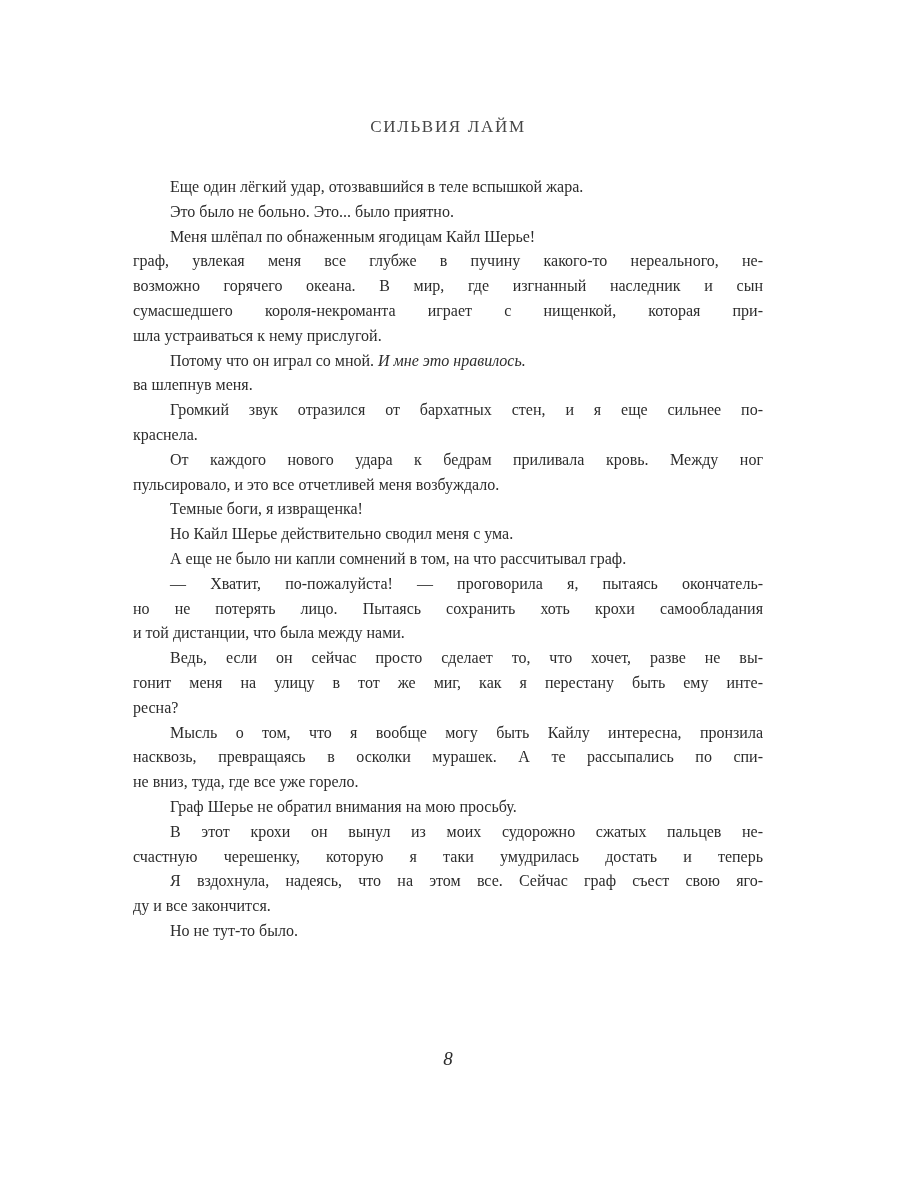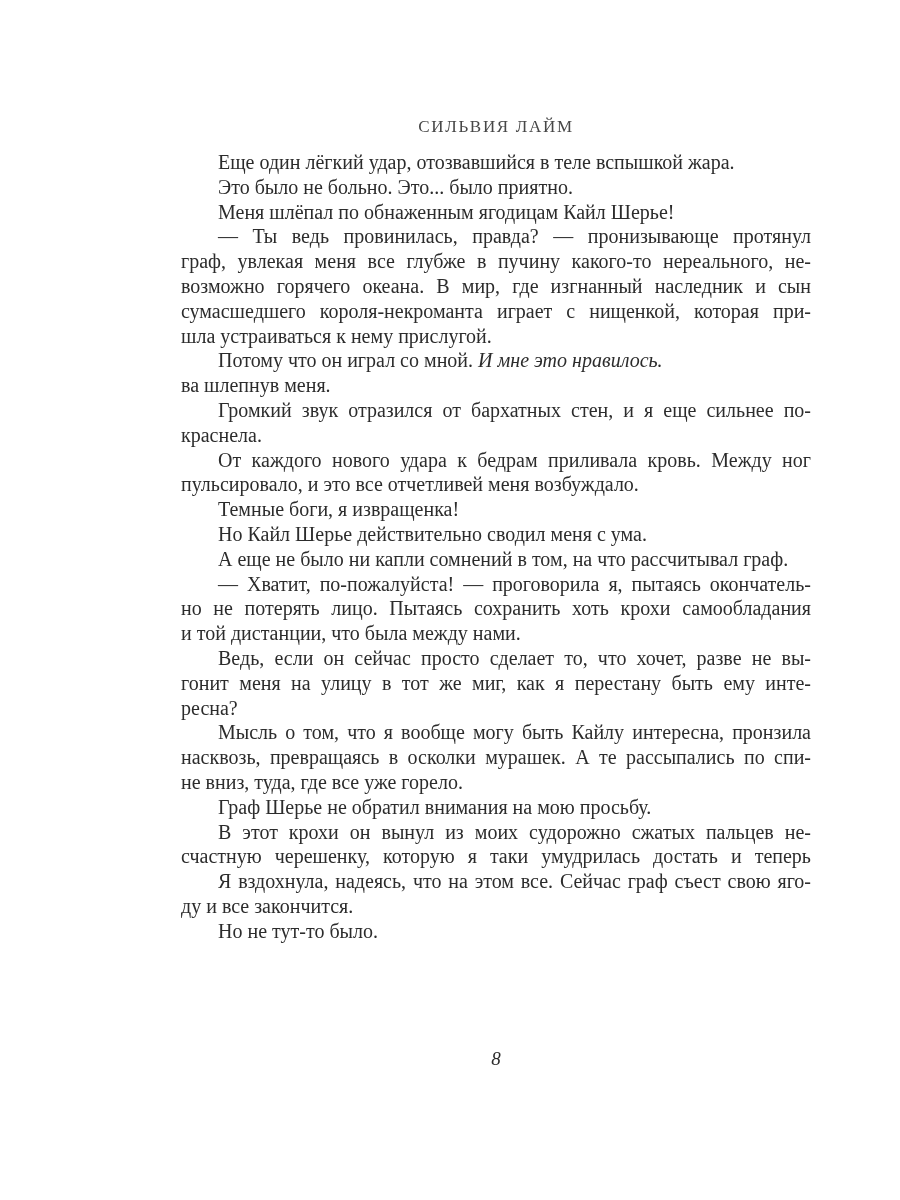--- a/index.html
+++ b/index.html
@@ -8,38 +8,37 @@
     background: #ffffff;
   }
   .page {
     position: relative;
     width: 808px;
     height: 1200px;
     background: var(--bg, #ffffff);
     font-family: "Liberation Serif", serif;
     color: var(--body-color, #2c2c2c);
     overflow: hidden;
-    margin-left: 48px;
   }
   .running-header {
     position: absolute;
     left: 133px;
     top: 117px;
     width: 630px;
     text-align: center;
     font-size: 17px;
     letter-spacing: 1.7px;
     color: var(--header-color, #474747);
   }
   .body-text {
     position: absolute;
     left: 133px;
-    top: 150px;
+    top: 175px;
     width: 630px;
-    font-size: 20px;
+    font-size: 16px;
     line-height: 24.8px;
     font-family: Liberation Serif, serif;
   }
   .para { margin: 0; }
   .line {
     text-align: left;
   }
   .line.j {
     text-align: justify;
     text-align-last: justify;
@@ -72,21 +71,20 @@
       <div class="para">
         <div class="line first">Еще один лёгкий удар, отозвавшийся в теле вспышкой жара.</div>
       </div>
       <div class="para">
         <div class="line first">Это было не больно. Это... было приятно.</div>
       </div>
       <div class="para">
         <div class="line first">Меня шлёпал по обнаженным ягодицам Кайл Шерье!</div>
       </div>
       <div class="para">
-        <div class="line first j">— Ты ведь провинилась, правда? — пронизывающе протянул</div>
         <div class="line j">граф, увлекая меня все глубже в пучину какого-то нереального, не-</div>
         <div class="line j">возможно горячего океана. В мир, где изгнанный наследник и сын</div>
         <div class="line j">сумасшедшего короля-некроманта играет с нищенкой, которая при-</div>
         <div class="line">шла устраиваться к нему прислугой.</div>
       </div>
       <div class="para">
         <div class="line first">Потому что он играл со мной. <em>И мне это нравилось.</em></div>
       </div>
       <div class="para">
         <div class="line">ва шлепнув меня.</div>

